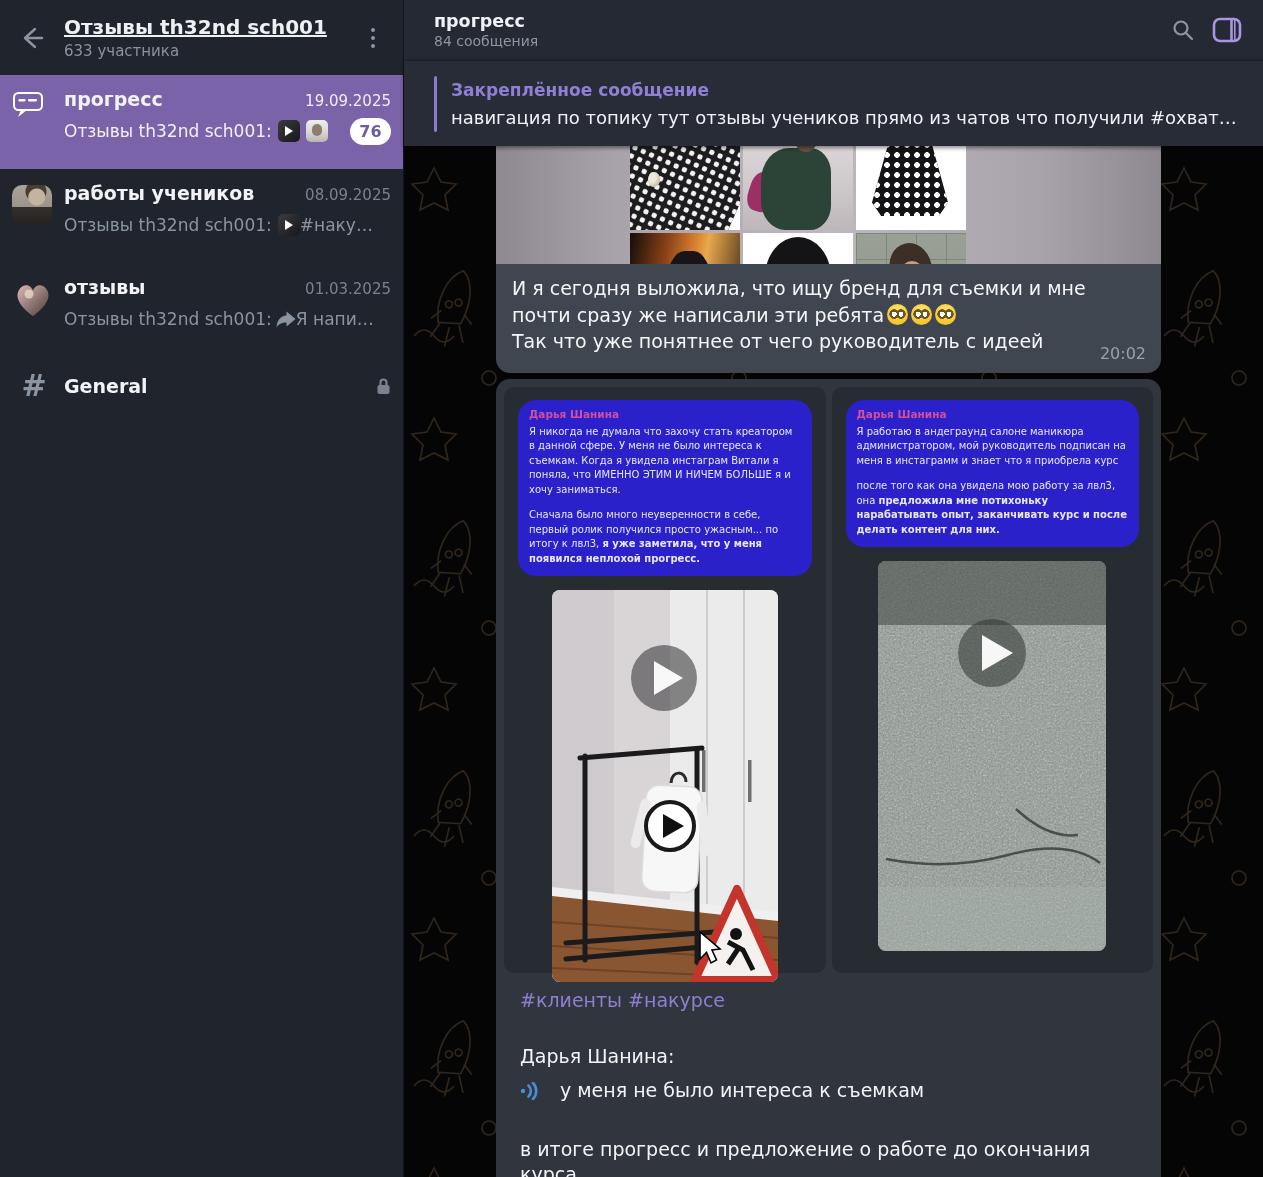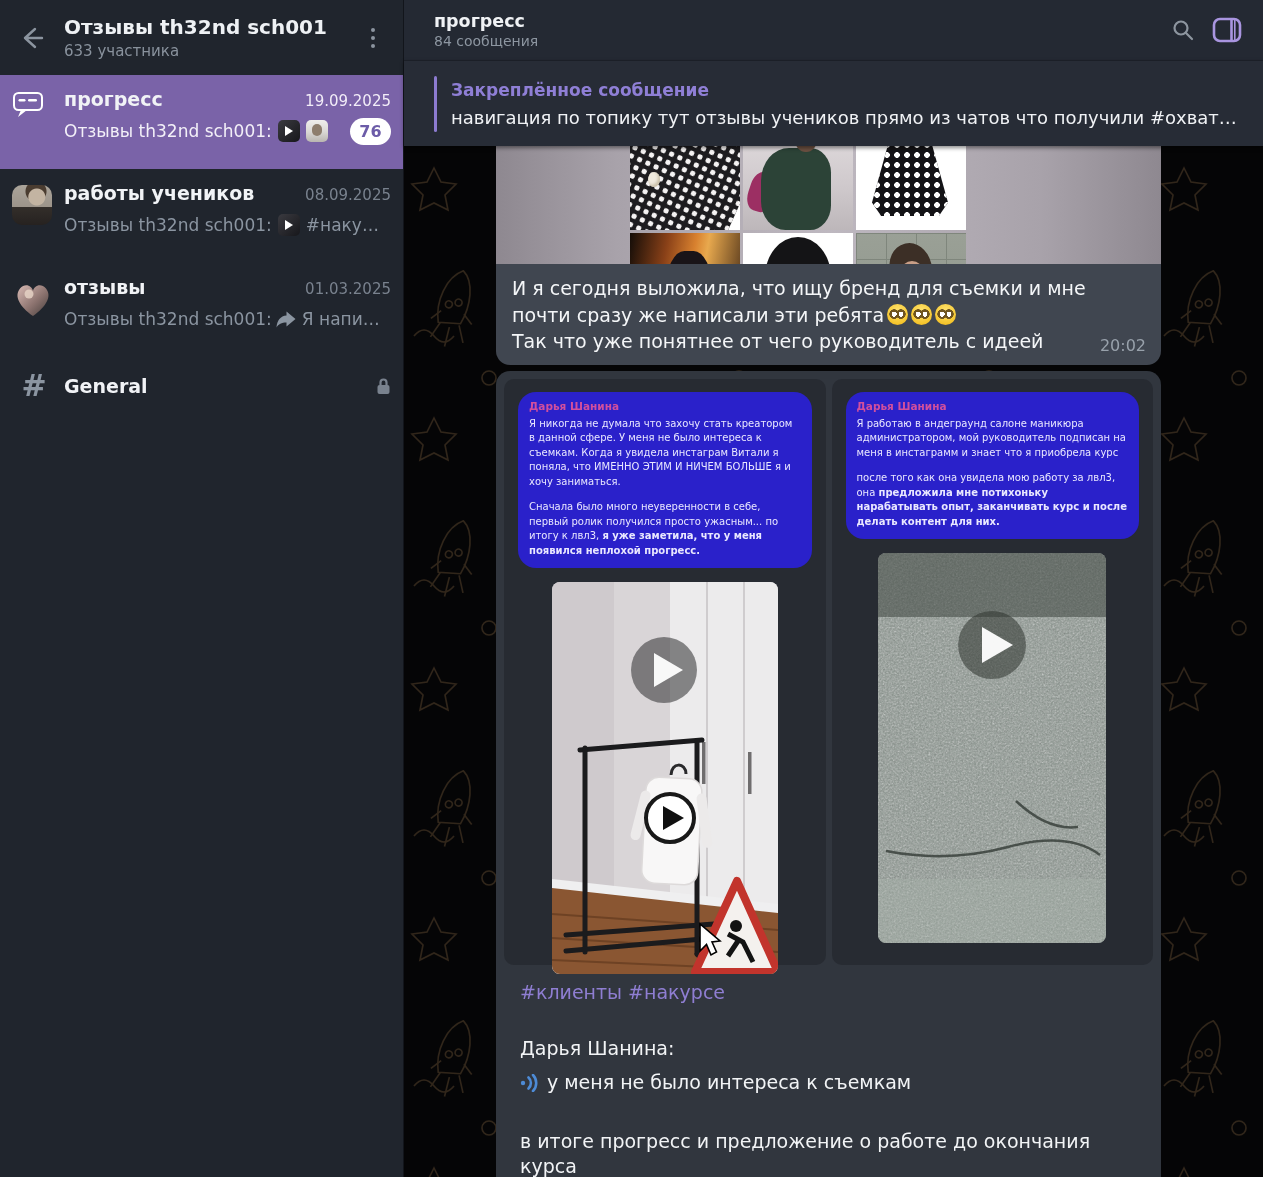--- a/index.html
+++ b/index.html
@@ -8,36 +8,36 @@
     width:1263px; height:1177px; overflow:hidden;
     background:#06070a; color:#fff;
     font-family:"DejaVu Sans","Liberation Sans",sans-serif;
     display:flex;
   }
   
   .sidebar { width:403px; flex:none; background:#20252d; display:flex; flex-direction:column; }
   .sb-header { height:75px; flex:none; display:flex; align-items:center; padding:0 8px 0 10px; }
   .icon-btn { width:44px; height:44px; flex:none; display:flex; align-items:center; justify-content:center; border-radius:50%; cursor:pointer; }
   .sb-head-text { flex:1; min-width:0; padding-left:10px; }
-  .sb-title { font-size:20px; font-weight:bold; color:#eef1f4; white-space:nowrap; overflow:hidden; }
+  .sb-title { font-size:20px; font-weight:bold; color:#eef1f4; white-space:nowrap; overflow:hidden;text-decoration:underline; }
   .sb-sub { font-size:15px; color:#89929d; margin-top:3px; }
   .kebab { display:flex; flex-direction:column; gap:4px; align-items:center; }
   .kebab i { width:4px; height:4px; border-radius:50%; background:#8b949f; }
   .topic { display:flex; gap:8px; padding:13px 12px 12px 12px; min-height:94px; cursor:pointer; }
   .topic.small { min-height:58px; align-items:center; padding-top:8px; padding-bottom:8px; }
   .topic.selected { background:#7a63a8; }
   .t-icon { width:44px; flex:none; padding-top:3px; }
   .t-main { flex:1; min-width:0; }
   .t-row1 { display:flex; align-items:baseline; }
   .t-title { font-size:19px; font-weight:bold; color:#f1f3f6; flex:1; min-width:0; white-space:nowrap; overflow:hidden; }
   .t-date { font-size:15px; color:#79828e; margin-left:8px; flex:none; }
   .selected .t-date { color:#f2edf8; }
   .t-row2 { display:flex; align-items:center; margin-top:7px; font-size:17px; color:#8b95a1; min-height:28px; white-space:nowrap; overflow:hidden; }
   .selected .t-row2 { color:#f3f0f8; }
-  .t-prev-suffix { margin-left:6px; color:#8b95a1; overflow:hidden; text-overflow:ellipsis; }
+  .t-prev-suffix { color:#8b95a1; overflow:hidden; text-overflow:ellipsis; }
   .mini-thumb { width:22px; height:22px; border-radius:5px; margin-left:6px; flex:none; position:relative; overflow:hidden; }
   .mini-video { background:linear-gradient(135deg,#3a3a40,#17171b); display:flex; align-items:center; justify-content:center; }
   .mini-video i { width:0; height:0; border-style:solid; border-width:5px 0 5px 8px; border-color:transparent transparent transparent #fff; }
   .mini-photo { background:linear-gradient(180deg,#efeeec 0%,#d9d7d4 55%,#b9b5b0 100%); }
   .mini-photo::after { content:""; position:absolute; left:6px; top:4px; width:10px; height:12px; border-radius:5px; background:#8d7d6d; }
   .badge { margin-left:auto; background:#fff; color:#6c5ca8; border-radius:14px; min-width:41px; height:27px; display:flex; align-items:center; justify-content:center; font-size:16px; font-weight:bold; padding:0 9px; flex:none; }
   .av-photo { width:40px; height:40px; border-radius:10px;
     background:
       radial-gradient(circle at 62% 30%, #c3b4a2 0 8px, transparent 9px),
       radial-gradient(circle at 60% 16%, #4a3c30 0 10px, transparent 11px),
@@ -74,42 +74,42 @@
   .dress { position:absolute; left:16px; top:0px; width:76px; height:96px; clip-path:polygon(30% 0,70% 0,100% 86%,88% 100%,12% 100%,0 86%);
     background:radial-gradient(circle,#fdfdfd 0 2.6px,transparent 3.1px) 0 0/10px 10px,#141316; }
   .fire { background:linear-gradient(100deg,#140d08 0%,#8a4118 30%,#d8812f 52%,#e8a94e 62%,#3c2413 100%); }
   .fire-fig { position:absolute; left:36px; top:18px; width:46px; height:92px; border-radius:40% 40% 0 0; background:#191418; }
   .hood { position:absolute; left:22px; top:4px; width:66px; height:80px; border-radius:50% 50% 42% 42%; background:#141416; }
   .tiles-bg { background:linear-gradient(#9aa096,#8f968c); }
   .tiles-bg::before { content:""; position:absolute; inset:0;
     background:linear-gradient(#7f867c 1px, transparent 1px) 0 0/100% 26px, linear-gradient(90deg,#7f867c 1px, transparent 1px) 0 0/30px 100%; }
   .head6 { position:absolute; left:34px; top:10px; width:42px; height:52px; border-radius:48%; background:#3c2f26; transform:rotate(-14deg); }
   .face6 { position:absolute; left:44px; top:28px; width:24px; height:26px; border-radius:50%; background:#c99f87; }
-  .m1-text { padding:11px 16px 10px; font-size:19px; line-height:1.4; color:#f4f6f8; position:relative; }
+  .m1-text { padding:11px 16px 18px; font-size:19px; line-height:1.4; color:#f4f6f8; position:relative; }
   .m1-time { position:absolute; right:15px; bottom:7px; font-size:16px; color:#98a1ab; }
   .emoji { display:inline-block; width:21px; height:21px; border-radius:50%; vertical-align:-3px; margin-left:3px;
     background:
       radial-gradient(circle at 34% 48%, #ffffff 0 2.6px, #6f5420 2.6px 4.6px, transparent 5px),
       radial-gradient(circle at 66% 48%, #ffffff 0 2.6px, #6f5420 2.6px 4.6px, transparent 5px),
       radial-gradient(circle at 50% 32%, #ffe470, #f5c52d 72%, #dda51d); }
   
   .msg2 { margin-top:6px; background:#31363e; border-radius:14px; padding:8px 8px 0; }
   .shots { display:flex; gap:6px; }
   .shot { flex:1; min-width:0; height:586px; background:#272b32; border-radius:10px; padding:13px 14px; cursor:pointer; }
   .bluebubble { background:#2a21ca; border-radius:18px; padding:8px 11px 10px; color:#e9e7ff; }
   .bb-sender { color:#d14f9d; font-weight:bold; font-size:10.5px; margin-bottom:5px; }
   .bb-p { font-size:10px; line-height:1.45; margin:0 0 11px; }
   .bb-p:last-child { margin-bottom:0; }
   .video-wrap { position:relative; margin:14px auto 0; border-radius:8px; overflow:hidden; }
   .vw-l { width:226px; height:392px; }
   .vw-r { width:228px; height:390px; }
   .m2-text { padding:15px 16px 11px; font-size:19px; line-height:1.35; color:#f2f4f6; position:relative; }
   .hashtags { color:#8f7ed2; margin-bottom:31px; cursor:pointer; }
   .q-sender { margin-bottom:8px; }
-  .q-line { display:flex; align-items:center; gap:6px; margin-bottom:33px; }
+  .q-line { display:flex; align-items:center; gap:19px; margin-bottom:33px; }
   .final-line { margin-bottom:4px; }
 </style>
 </head>
 <body>
 
 <aside class="sidebar">
   <header class="sb-header">
     <div class="icon-btn">
       <svg width="26" height="26" viewBox="0 0 26 26">
         <path d="M16 4 L6 13 L16 22 M6 13 H23" stroke="#8b949f" stroke-width="2.4" fill="none" stroke-linecap="round" stroke-linejoin="round"></path>

